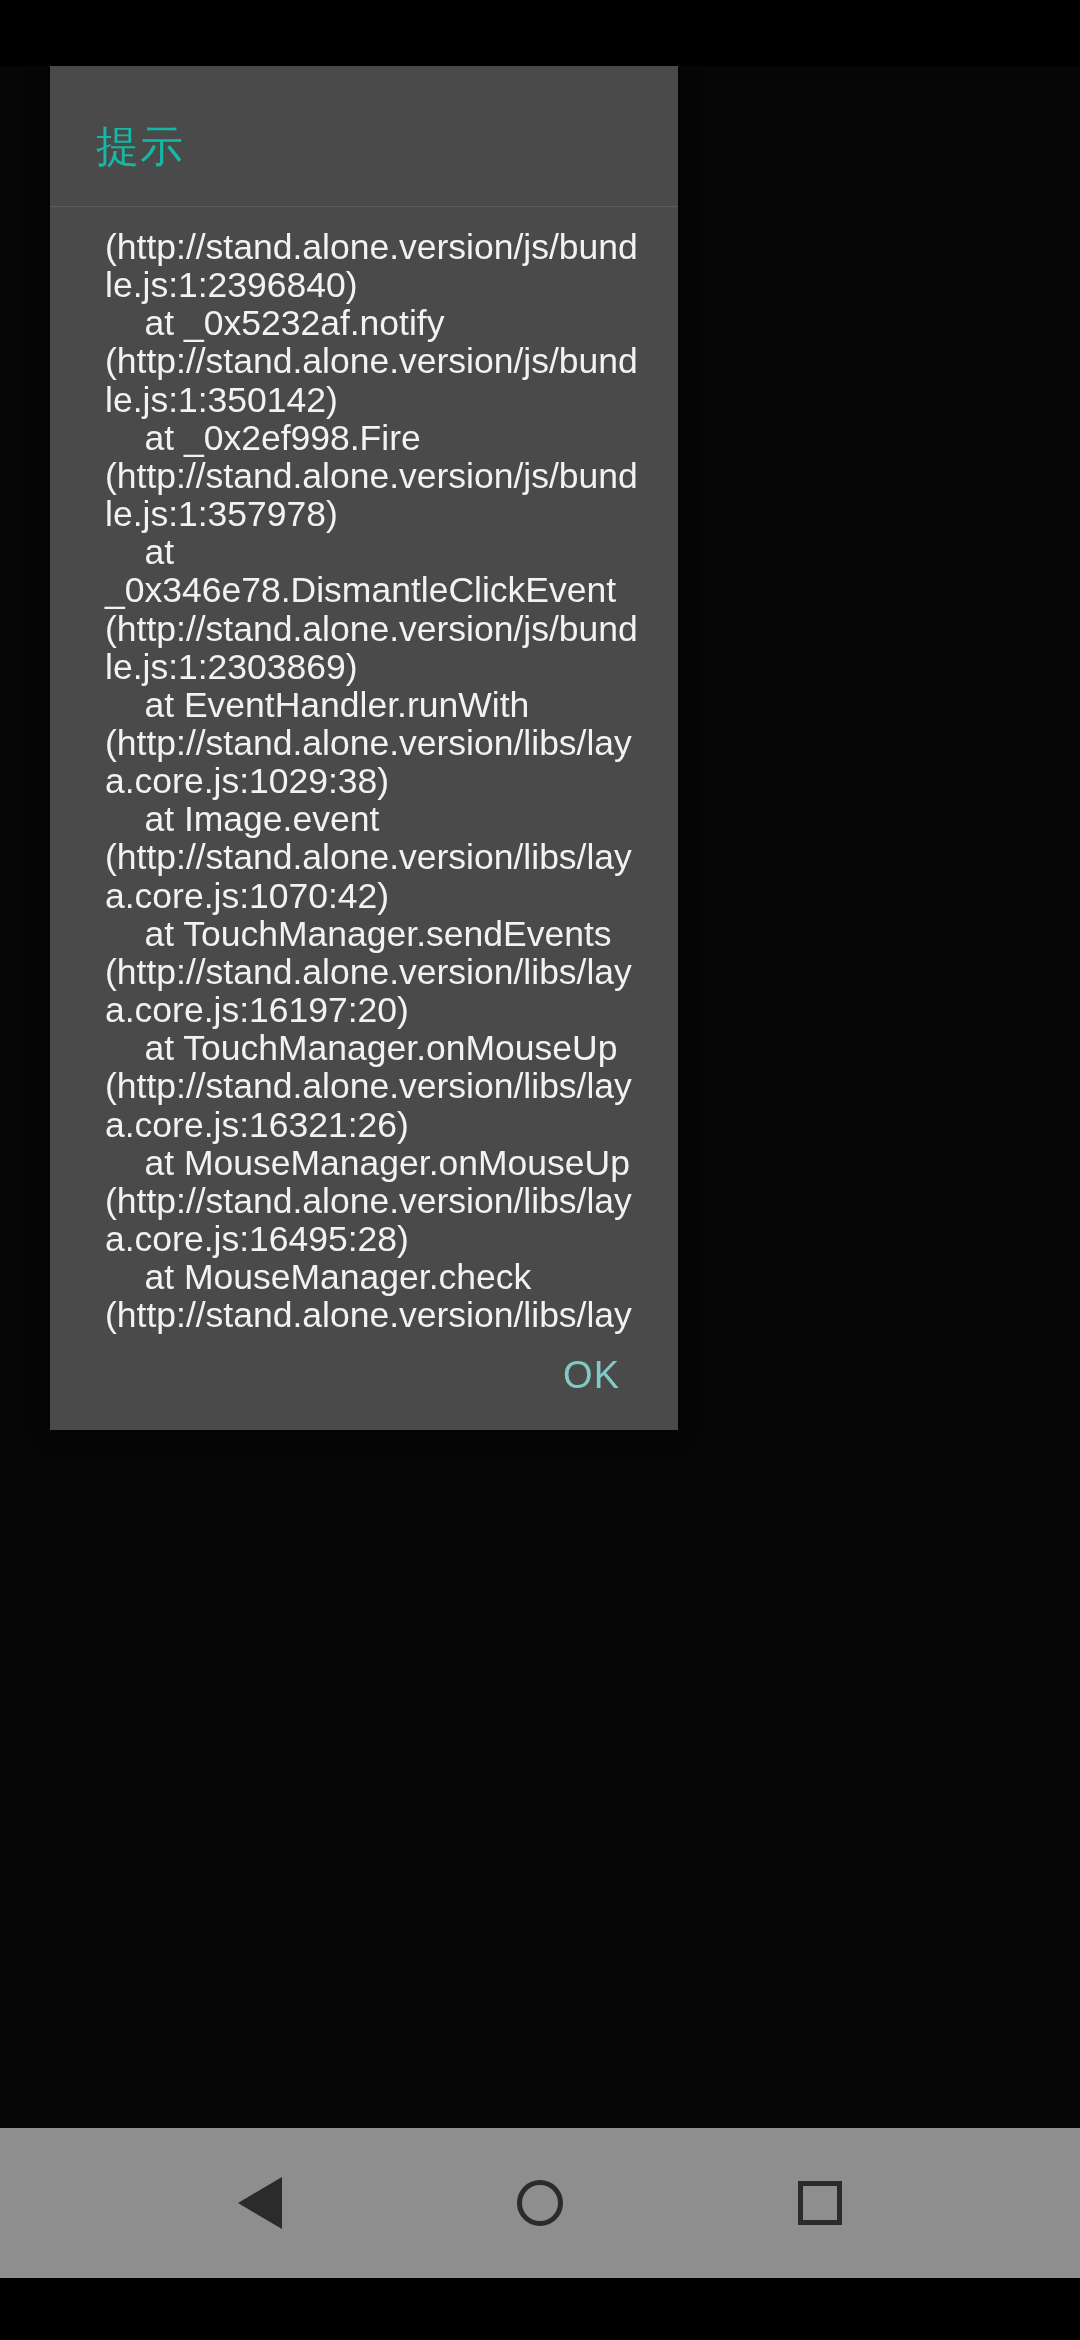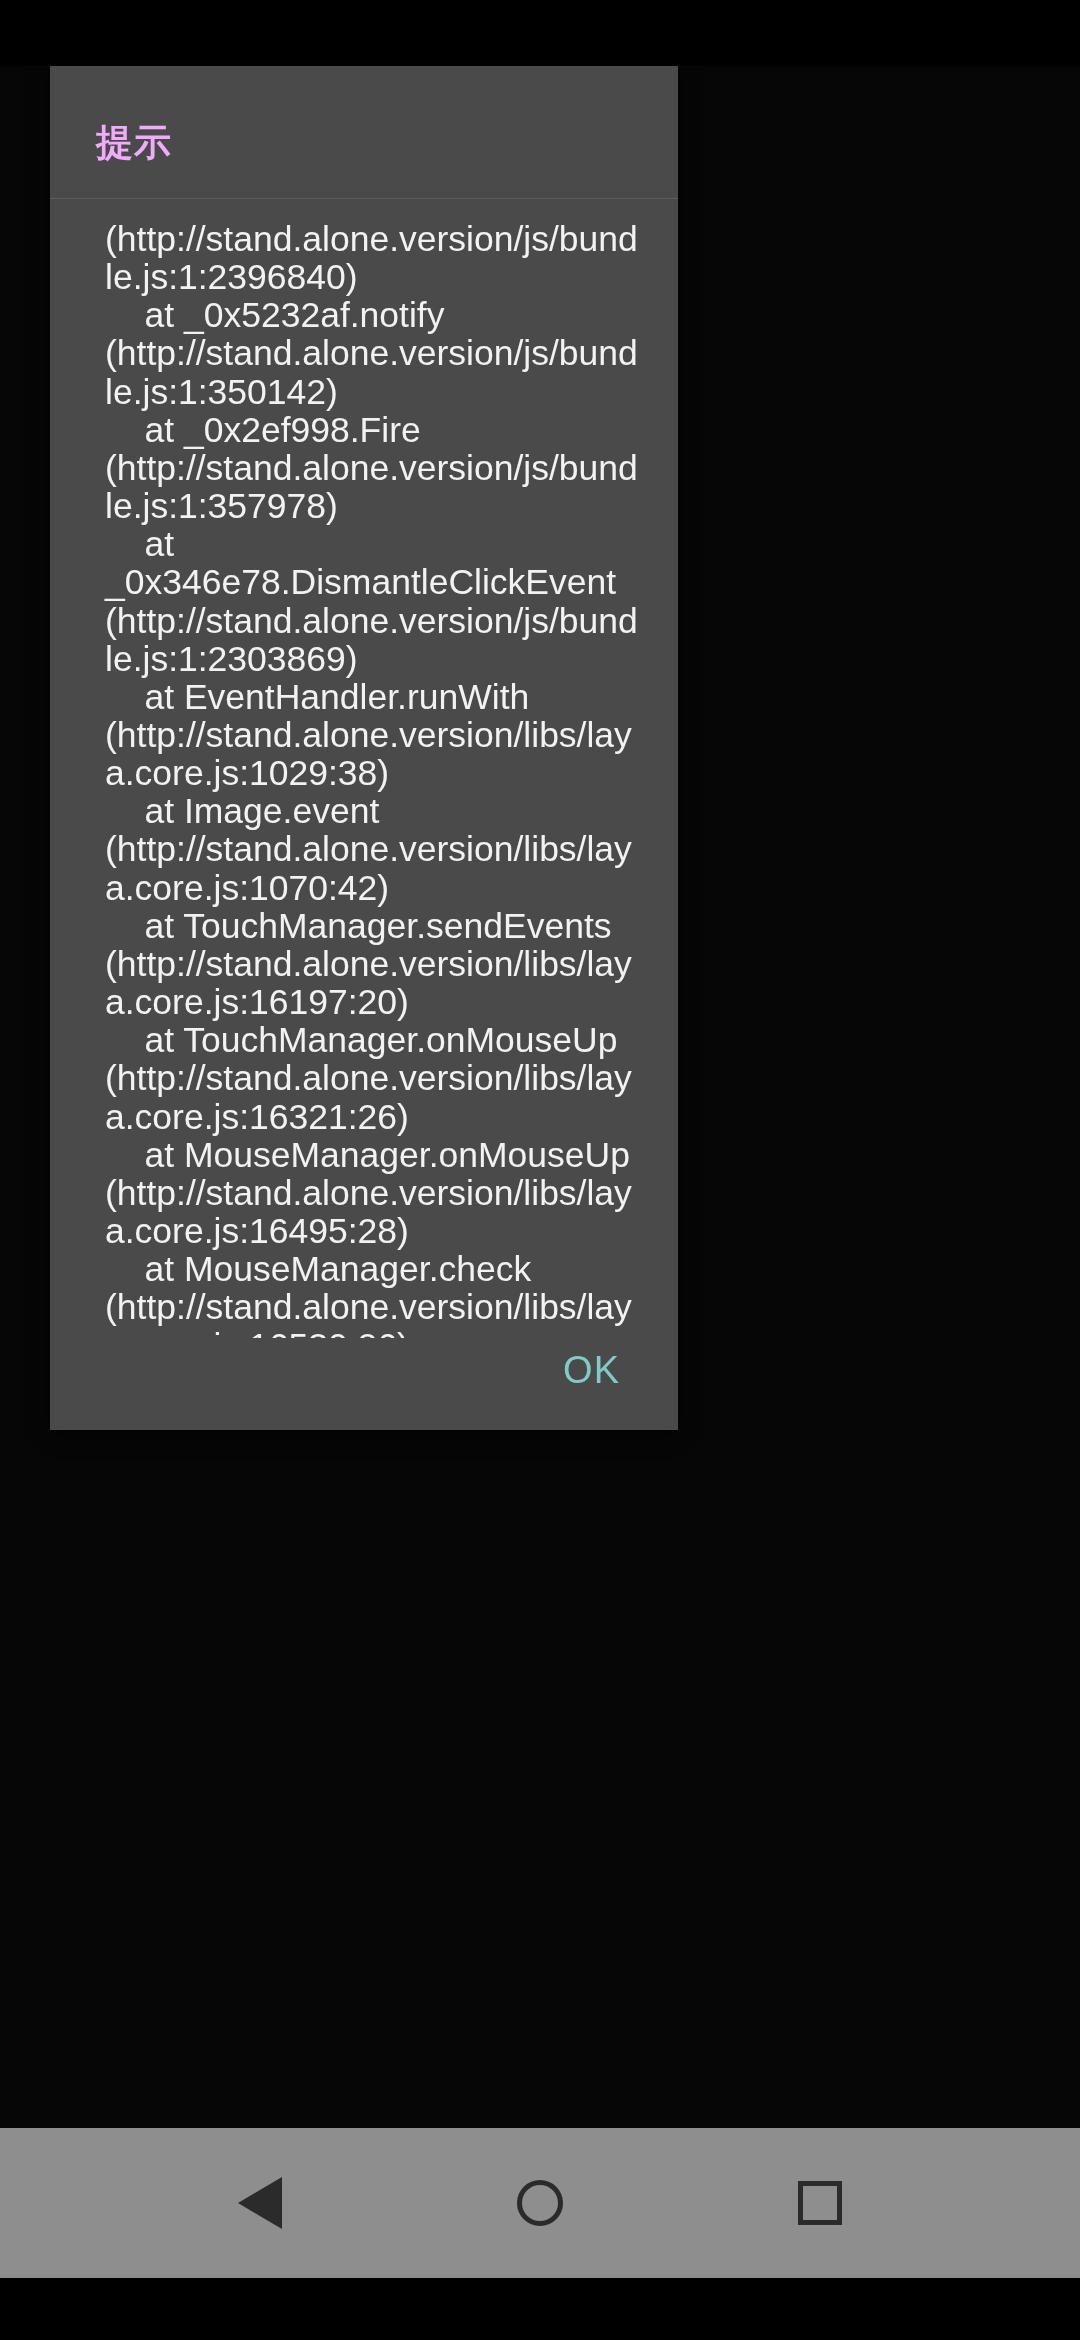--- a/index.html
+++ b/index.html
@@ -45,23 +45,23 @@
     left: 50px;
     top: -6px;
     width: 628px;
     height: 1370px;
     background: #4a4a4a;
     box-shadow: 0 4px 18px rgba(0,0,0,0.55);
     display: flex;
     flex-direction: column;
   }
   #dialog-title {
-    color: #f0abfc;
-    font-size: 37px;
-    font-weight: 700;
+    color: #14b8a6;
+    font-size: 43px;
+    font-weight: 400;
     padding: 58px 36px 30px 46px;
     letter-spacing: 1px;
   }
   #dialog-divider {
     height: 1px;
     background: #5d5d5d;
     margin: 0;
   }
   #dialog-body {
     flex: 1 1 auto;
@@ -75,21 +75,21 @@
     white-space: pre-wrap;
     word-break: break-word;
     padding: 0 10px 0 36px;
     margin: 13px;
     font-family: "Liberation Sans", sans-serif;
   }
   #dialog-buttons {
     flex: 0 0 auto;
     display: flex;
     justify-content: flex-end;
-    align-items: center;
+    align-items: flex-start;
     padding: 6px 44px 34px 0;
     height: 92px;
     box-sizing: border-box;
   }
   #ok-button {
     color: #80cbc4;
     font-size: 38px;
     background: transparent;
     border: none;
     padding: 10px 14px;

